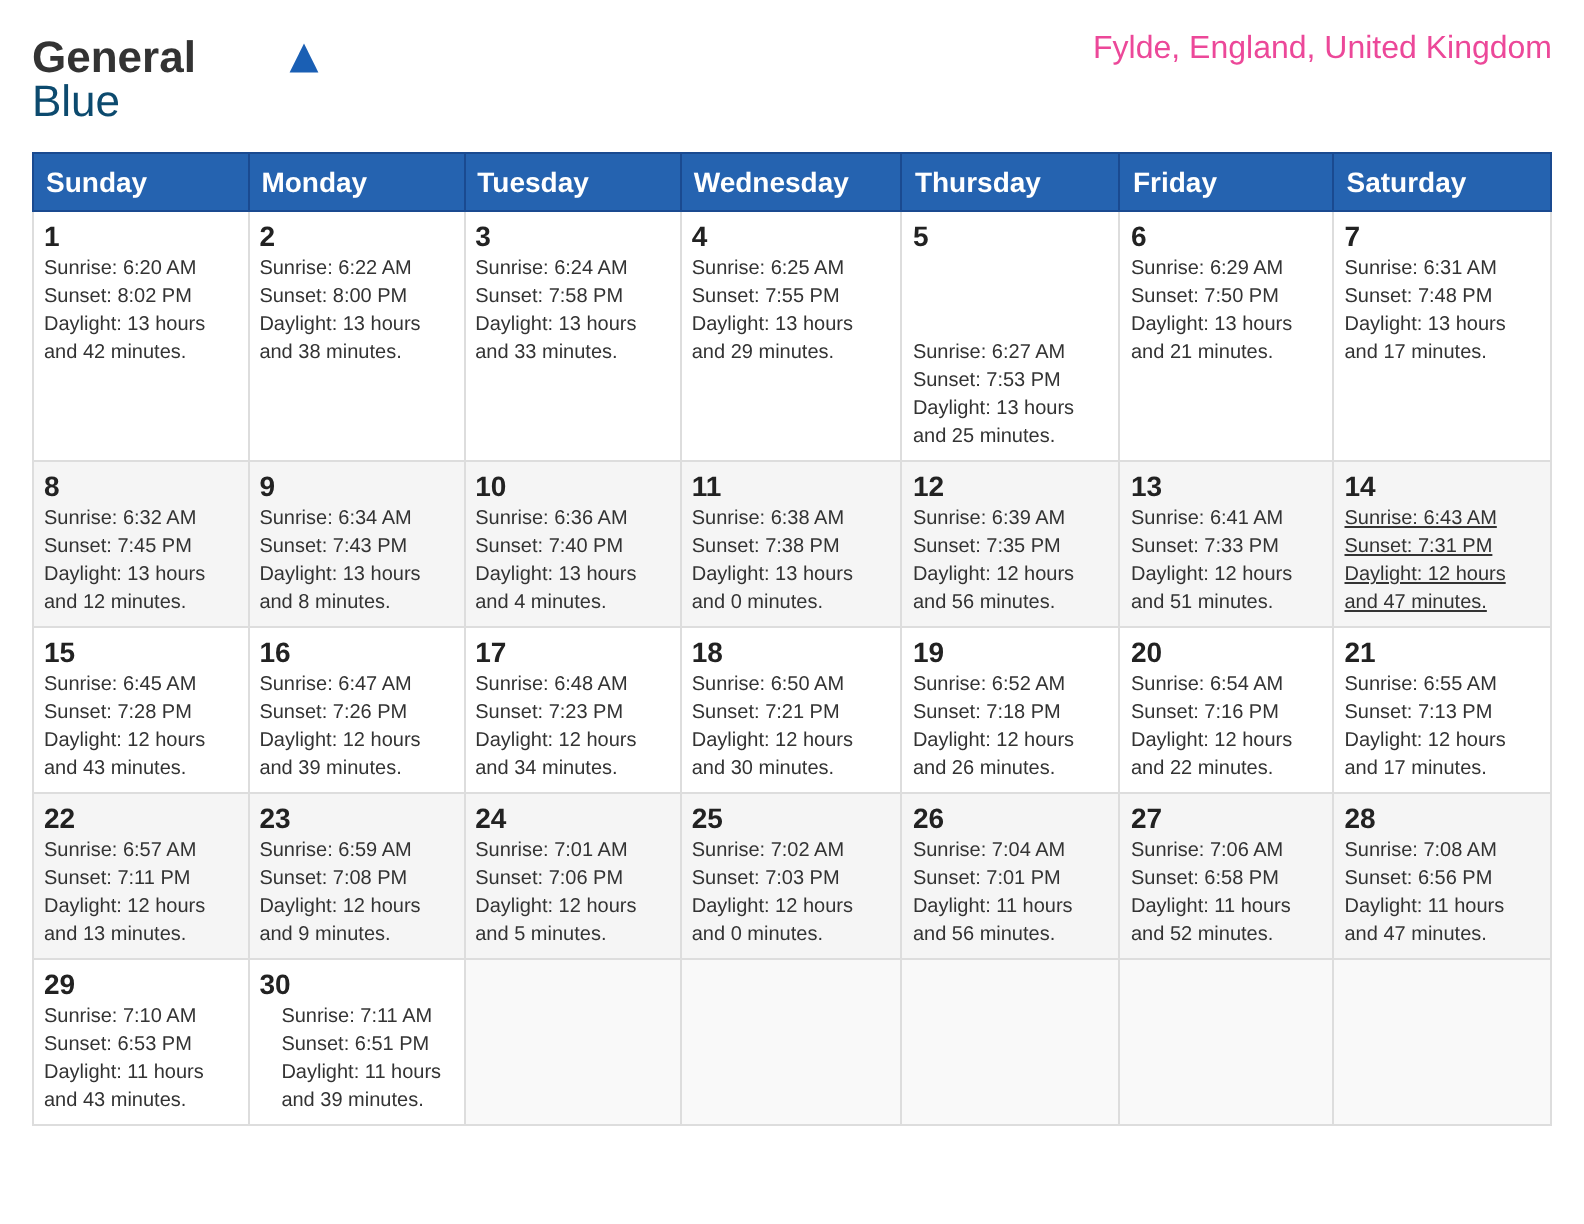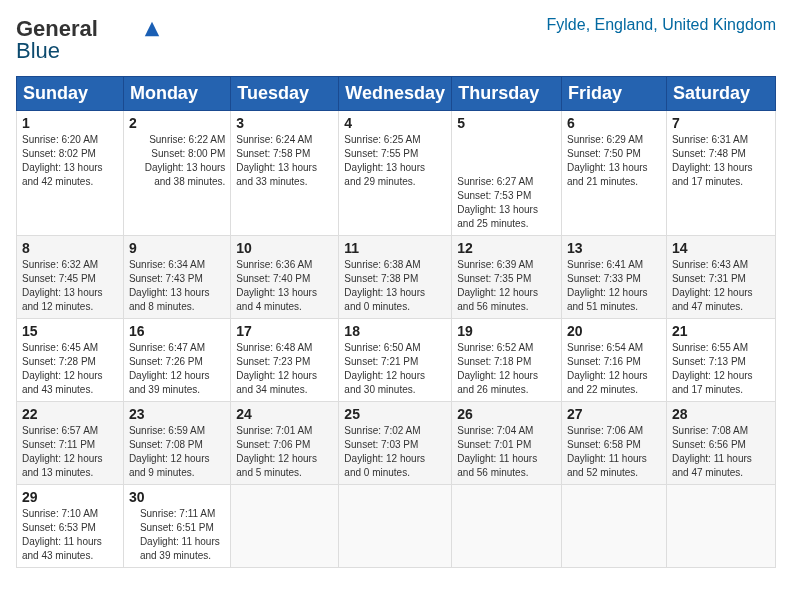--- a/index.html
+++ b/index.html
@@ -42,34 +42,34 @@
     .title-section {
       text-align: right;
     }
     .month-title {
       font-size: 36px;
       font-weight: normal;
       color: #333;
     }
     .location {
       font-size: 16px;
-      color: #0369a1;
+      color: #ec4899;
     }
     .calendar-table {
       width: 100%;
       border-collapse: collapse;
       font-size: 11px;
     }
     .calendar-table th {
       background-color: #2563b0;
       color: white;
       text-align: left;
       padding: 6px 6px;
       font-weight: bold;
-      font-size: 18px;
+      font-size: 14px;
       border: 1px solid #1a4a90;
     }
     .calendar-table td {
       border: 1px solid #ddd;
       vertical-align: top;
       padding: 4px 5px;
       height: 80px;
       width: 113px;
       background: #fff;
     }
@@ -127,21 +127,21 @@
     <tr>
           <td>
             <span class="day-number">1</span>
             <div class="day-info" style="white-space: pre-line;">Sunrise: 6:20 AM
 Sunset: 8:02 PM
 Daylight: 13 hours
 and 42 minutes.</div>
           </td>
           <td>
             <span class="day-number">2</span>
-            <div class="day-info" style="white-space: pre-line; text-align: right;">Sunrise: 6:22 AM
+            <div class="day-info" style="white-space: pre-line;">Sunrise: 6:22 AM
 Sunset: 8:00 PM
 Daylight: 13 hours
 and 38 minutes.</div>
           </td>
           <td>
             <span class="day-number">3</span>
             <div class="day-info" style="white-space: pre-line;">Sunrise: 6:24 AM
 Sunset: 7:58 PM
 Daylight: 13 hours
 and 33 minutes.</div>
@@ -213,21 +213,21 @@
           </td>
           <td>
             <span class="day-number">13</span>
             <div class="day-info" style="white-space: pre-line;">Sunrise: 6:41 AM
 Sunset: 7:33 PM
 Daylight: 12 hours
 and 51 minutes.</div>
           </td>
           <td>
             <span class="day-number">14</span>
-            <div class="day-info" style="white-space: pre-line;">Sunrise: 6:43 AM
+            <div class="day-info" style="white-space: pre-line; text-decoration: underline;">Sunrise: 6:43 AM
 Sunset: 7:31 PM
 Daylight: 12 hours
 and 47 minutes.</div>
           </td>
         </tr>
         <tr>
           <td>
             <span class="day-number">15</span>
             <div class="day-info" style="white-space: pre-line;">Sunrise: 6:45 AM
 Sunset: 7:28 PM

